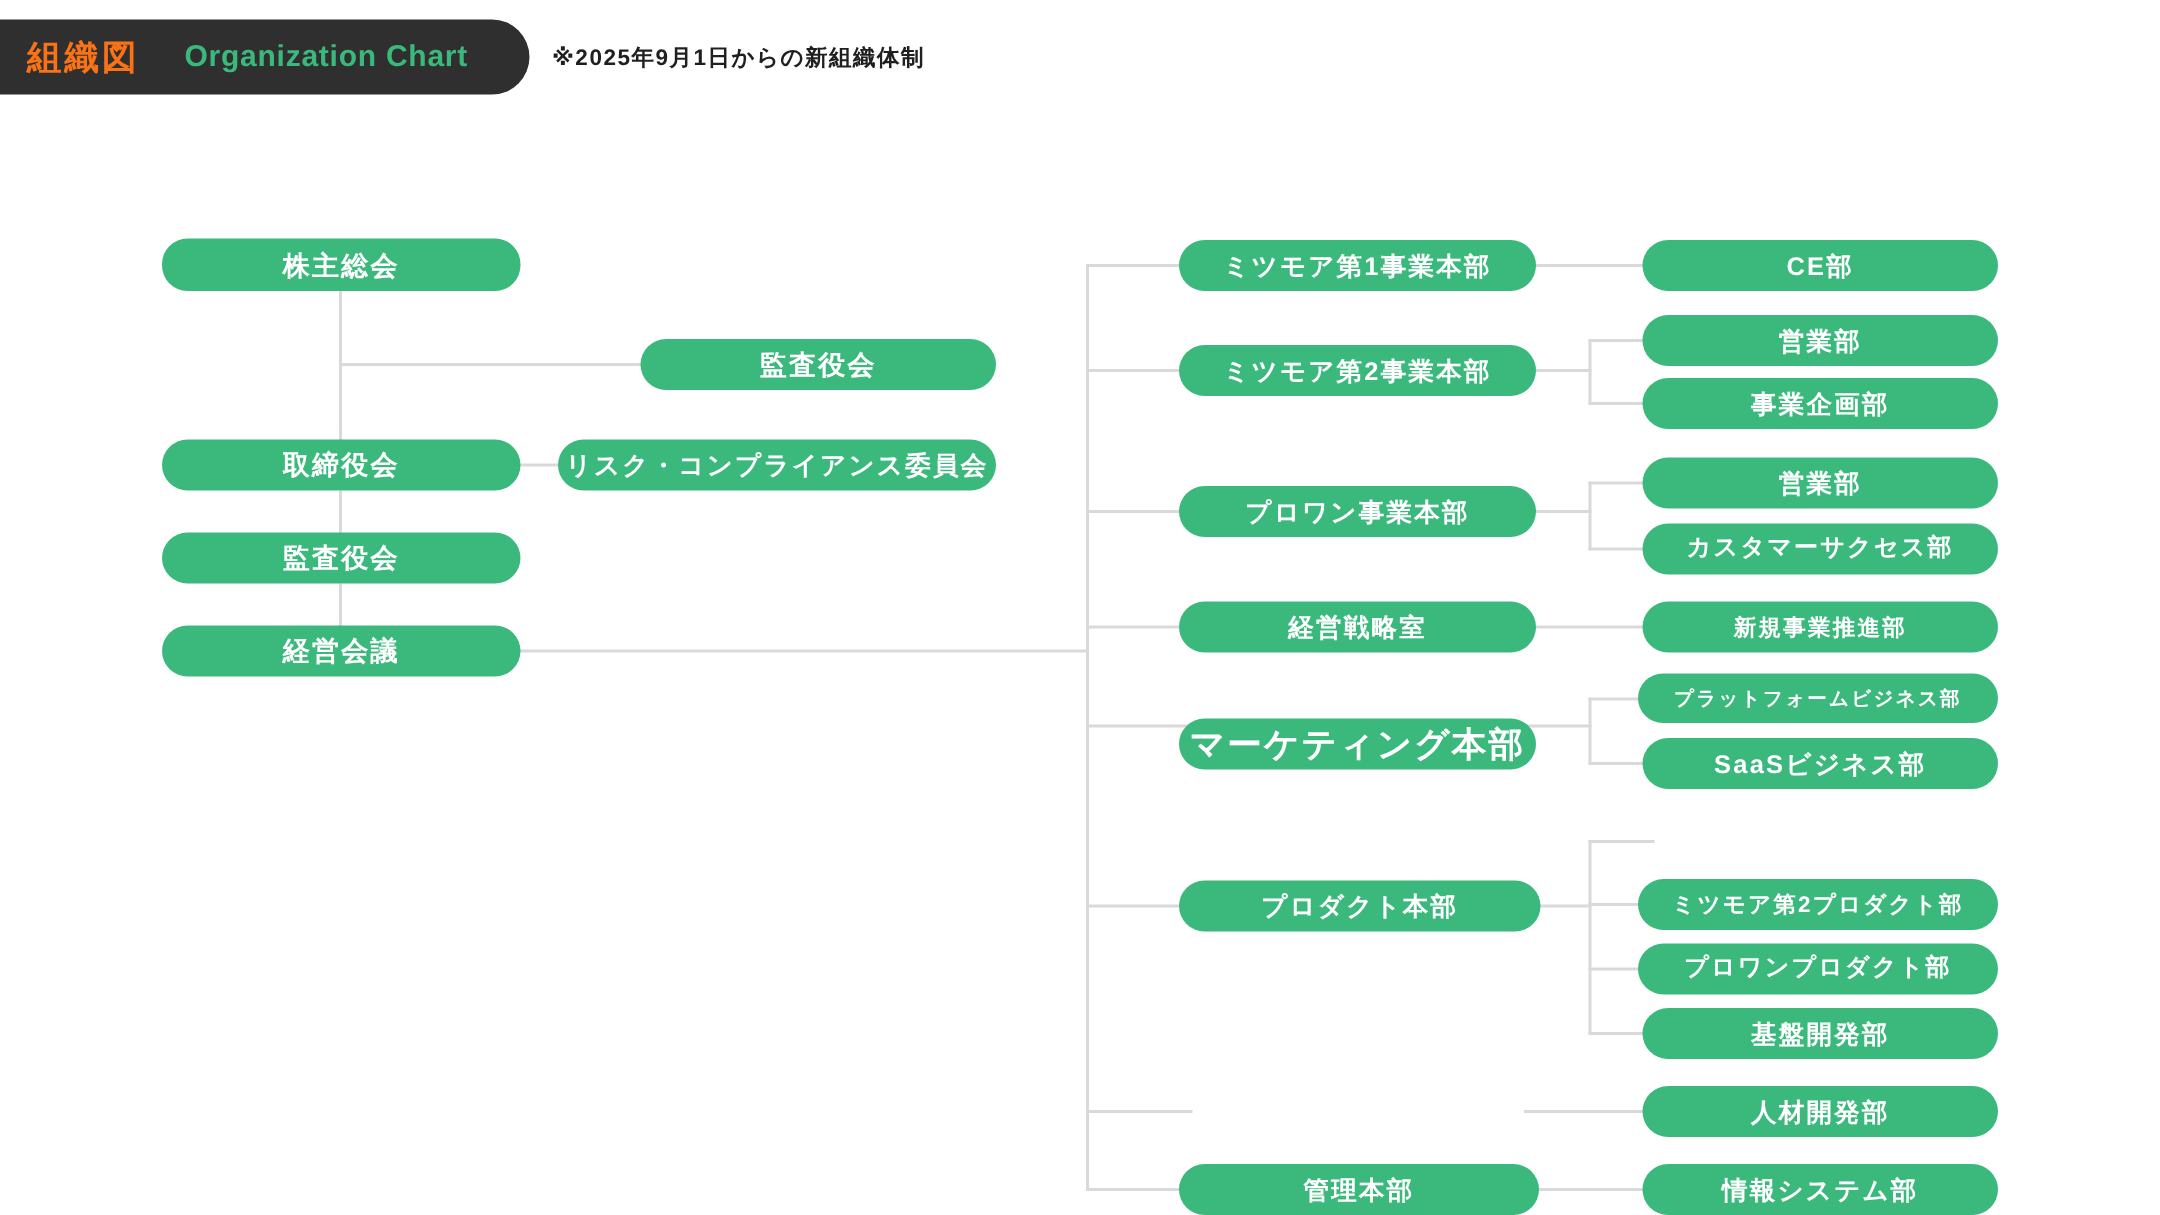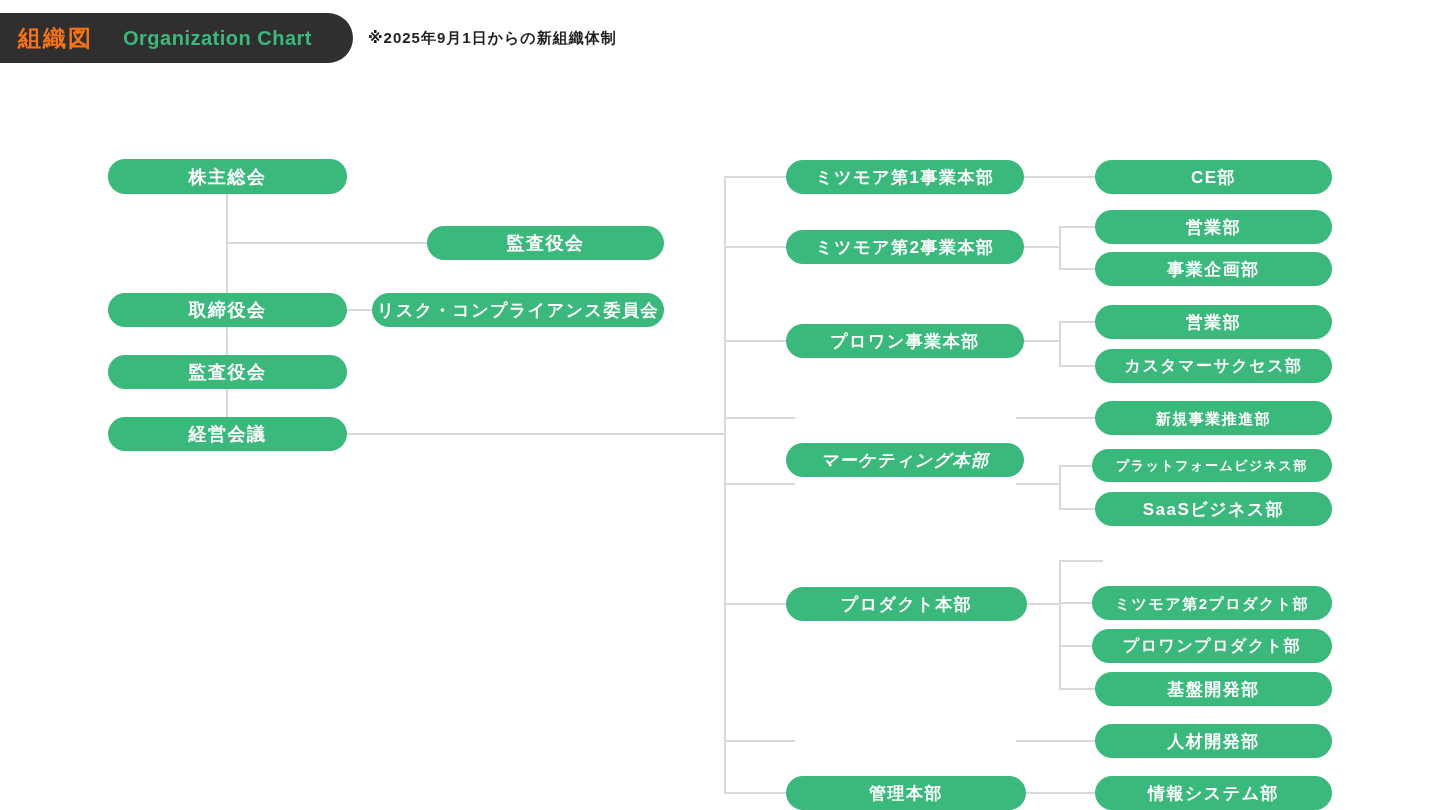--- a/index.html
+++ b/index.html
@@ -133,22 +133,23 @@
       <div class="node" style="left: 108px; top: 324px; width: 239px; height: 34px; font-size: 18px;">監査役会</div>
       <div class="node" style="left: 108px; top: 386px; width: 239px; height: 34px; font-size: 18px;">経営会議</div>
       <div class="node" style="left: 786px; top: 129px; width: 238px; height: 34px; font-size: 17px;">ミツモア第1事業本部</div>
       <div class="node" style="left: 1095px; top: 129px; width: 237px; height: 34px; font-size: 17px; text-align: center;">CE部</div>
       <div class="node" style="left: 786px; top: 199px; width: 238px; height: 34px; font-size: 17px;">ミツモア第2事業本部</div>
       <div class="node" style="left: 1095px; top: 179px; width: 237px; height: 34px; font-size: 17px;">営業部</div>
       <div class="node" style="left: 1095px; top: 221px; width: 237px; height: 34px; font-size: 17px;">事業企画部</div>
       <div class="node" style="left: 786px; top: 293px; width: 238px; height: 34px; font-size: 17px;">プロワン事業本部</div>
       <div class="node" style="left: 1095px; top: 274px; width: 237px; height: 34px; font-size: 17px;">営業部</div>
       <div class="node" style="left: 1095px; top: 318px; width: 237px; height: 34px; font-size: 16px;">カスタマーサクセス部</div>
+      <div class="node" style="left: 786px; top: 370px; width: 238px; height: 34px; font-size: 17px;">経営戦略室</div>
       <div class="node" style="left: 1095px; top: 370px; width: 237px; height: 34px; font-size: 15px;">新規事業推進部</div>
-      <div class="node" style="left: 786px; top: 412px; width: 238px; height: 34px; font-size: 17px; font-style: italic;">マーケティング本部</div>
+      <div class="node" style="left: 786px; top: 448px; width: 238px; height: 34px; font-size: 23px;">マーケティング本部</div>
       <div class="node" style="left: 1092px; top: 418px; width: 240px; height: 33px; font-size: 13px;">プラットフォームビジネス部</div>
       <div class="node" style="left: 1095px; top: 461px; width: 237px; height: 34px; font-size: 17px;">SaaSビジネス部</div>
       <div class="node" style="left: 786px; top: 556px; width: 241px; height: 34px; font-size: 17px;">プロダクト本部</div>
       <div class="node" style="left: 1092px; top: 555px; width: 240px; height: 34px; font-size: 15px;">ミツモア第2プロダクト部</div>
       <div class="node" style="left: 1092px; top: 598px; width: 240px; height: 34px; font-size: 16px;">プロワンプロダクト部</div>
       <div class="node" style="left: 1095px; top: 641px; width: 237px; height: 34px; font-size: 17px;">基盤開発部</div>
       <div class="node" style="left: 1095px; top: 693px; width: 237px; height: 34px; font-size: 17px;">人材開発部</div>
       <div class="node" style="left: 786px; top: 745px; width: 240px; height: 34px; font-size: 17px;">管理本部</div>
       <div class="node" style="left: 1095px; top: 745px; width: 237px; height: 34px; font-size: 17px;">情報システム部</div>
     </div>

